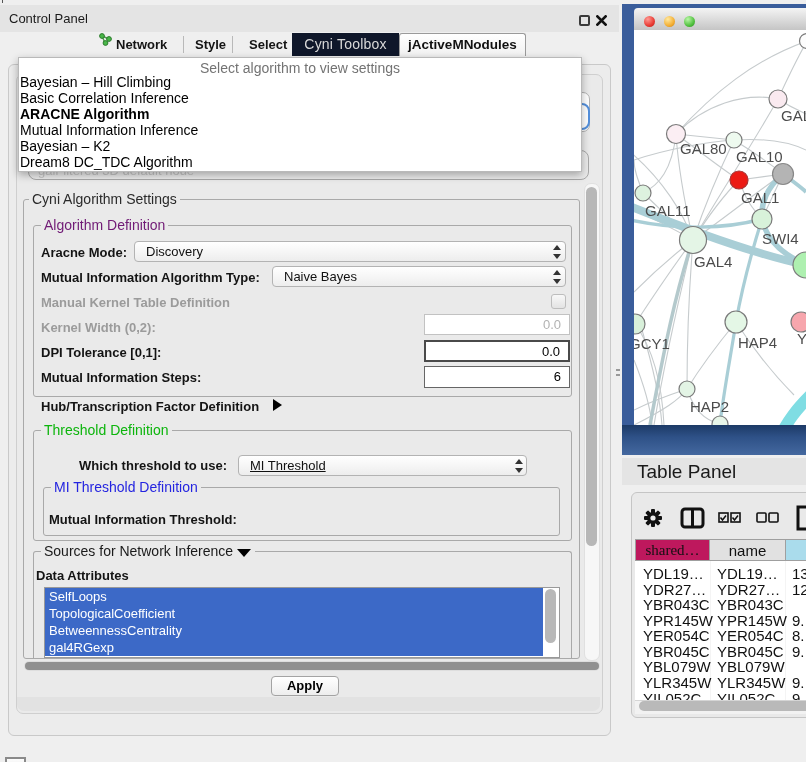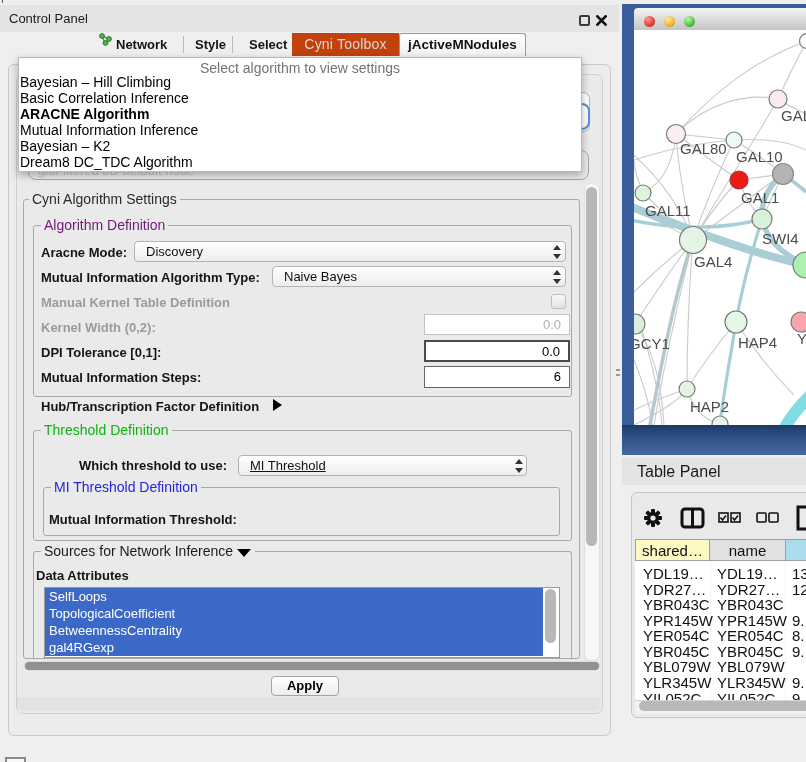--- a/index.html
+++ b/index.html
@@ -43,21 +43,21 @@
  <line x1="3" y1="3" x2="10" y2="6" stroke="#4c9a4c" stroke-width="1.4"></line>
  <circle cx="3" cy="3" r="2.4" fill="#49b849" stroke="#2c7a2c" stroke-width="1"></circle>
  <circle cx="6.5" cy="10" r="2.4" fill="#49b849" stroke="#2c7a2c" stroke-width="1"></circle>
  <circle cx="10" cy="6" r="2.4" fill="#49b849" stroke="#2c7a2c" stroke-width="1"></circle>
 </svg>
 <div class="abs" style="left:116px;top:33px;height:23px;line-height:23px;font-size:13px;color:#141414;font-weight:bold;">Network</div>
 <div class="abs" style="left:183px;top:36px;width:1px;height:17px;background:#b9b9b9;"></div>
 <div class="abs" style="left:195px;top:33px;height:23px;line-height:23px;font-size:13px;color:#141414;font-weight:bold;">Style</div>
 <div class="abs" style="left:232px;top:36px;width:1px;height:17px;background:#b9b9b9;"></div>
 <div class="abs" style="left:249px;top:33px;height:23px;line-height:23px;font-size:13px;color:#141414;font-weight:bold;">Select</div>
-<div class="abs" style="left:292px;top:33px;width:107px;height:23px;background:#c2410c;text-align:center;line-height:23px;font-size:14px;letter-spacing:0.2px;color:#d9d9d9;">Cyni Toolbox</div>
+<div class="abs" style="left:292px;top:33px;width:107px;height:23px;background:#0f172a;text-align:center;line-height:23px;font-size:14px;letter-spacing:0.2px;color:#d9d9d9;">Cyni Toolbox</div>
 <div class="abs" style="left:399px;top:33px;width:127px;height:23px;background:linear-gradient(#ffffff,#f1f1f1);border:1px solid #9a9a9a;border-bottom:none;border-radius:3px 3px 0 0;box-sizing:border-box;text-align:center;line-height:22px;font-size:13.5px;color:#111;font-weight:bold;">jActiveMNodules</div>
 
 <div class="abs" style="left:28px;top:92px;width:560px;height:38px;border:1px solid #b3b3b3;border-radius:7px;background:#fff;"></div>
 <div class="abs" style="left:470px;top:103px;width:116px;height:23px;border:2.5px solid #5490dc;border-radius:8px;background:#fff;"></div>
 <div class="abs" style="left:28px;top:150px;width:559px;height:28px;border:1px solid #a8a8a8;border-radius:8px;background:#eaeaea;"></div>
 <div class="abs" style="left:38px;top:163px;font-size:13px;color:#c4c4c4;">galFiltered 3D default node</div>
 
 <div class="gb" style="left:23px;top:199px;width:555px;height:458px;"></div>
 <div class="gbt" style="left:29px;top:191px;color:#2a2a2a;">Cyni Algorithm Settings</div>
 
@@ -219,21 +219,21 @@
   <text x="60" y="237">GAL4</text>
   <text x="-5" y="319">GCY1</text>
   <text x="104" y="318">HAP4</text>
   <text x="163" y="314">Y</text>
   <text x="56" y="382">HAP2</text>
  </g>
 </svg>
 </div>
 
 <div class="abs" style="left:622px;top:458px;width:184px;height:27px;background:#e4e4e4;"></div>
-<div class="abs" style="left:637px;top:458px;height:27px;line-height:27px;font-size:16px;color:#1a1a1a;">Table Panel</div>
+<div class="abs" style="left:637px;top:458px;height:27px;line-height:27px;font-size:19px;color:#1a1a1a;">Table Panel</div>
 
 <div class="abs" style="left:631px;top:492px;width:185px;height:224px;border:1px solid #c5c5c5;border-radius:6px;background:#e9e9e9;"></div>
 
 <svg class="abs" style="left:634px;top:500px;" width="172" height="36" viewBox="0 0 172 36">
  <g>
 
   <g transform="translate(19,18)">
    <g fill="#111">
     <rect x="-2" y="-9" width="4" height="18" rx="1"></rect>
     <rect x="-9" y="-2" width="18" height="4" rx="1"></rect>
@@ -259,21 +259,21 @@
   <g fill="none" stroke="#111" stroke-width="1.6">
    <rect x="123" y="13" width="9" height="9" rx="1"></rect>
    <rect x="135" y="13" width="9" height="9" rx="1"></rect>
   </g>
 
   <path d="M164,7 h10 l5,5 v17 h-15 z" fill="none" stroke="#111" stroke-width="3"></path>
  </g>
 </svg>
 
 <div class="abs" style="left:635px;top:539px;width:171px;height:161px;background:#fff;overflow:hidden;font-size:15px;color:#111;">
- <div style="position:absolute;left:0;top:0;width:75px;height:22px;background:#fef9c3;border:1px solid #9f9f9f;box-sizing:border-box;text-align:center;line-height:21px;">shared…</div>
+ <div style="position:absolute;left:0;top:0;width:75px;height:22px;background:#be185d;border:1px solid #9f9f9f;box-sizing:border-box;text-align:center;line-height:21px;font-family:Liberation Serif, serif;">shared…</div>
  <div style="position:absolute;left:74px;top:0;width:77px;height:22px;background:#e1e1e1;border:1px solid #9f9f9f;box-sizing:border-box;text-align:center;line-height:21px;">name</div>
  <div style="position:absolute;left:150px;top:0;width:30px;height:22px;background:#aadcec;border:1px solid #9f9f9f;box-sizing:border-box;"></div>
  <div style="position:absolute;left:75px;top:22px;width:1px;height:139px;background:#f4f4f4;"></div>
  <div style="position:absolute;left:150px;top:22px;width:1px;height:139px;background:#f4f4f4;"></div>
 </div>
 
 <style>
 .trow{position:absolute;left:8px;width:180px;height:15px;font-size:15px;color:#111;}
 .trow .c1{position:absolute;left:0;}
 .trow .c2{position:absolute;left:74px;}

